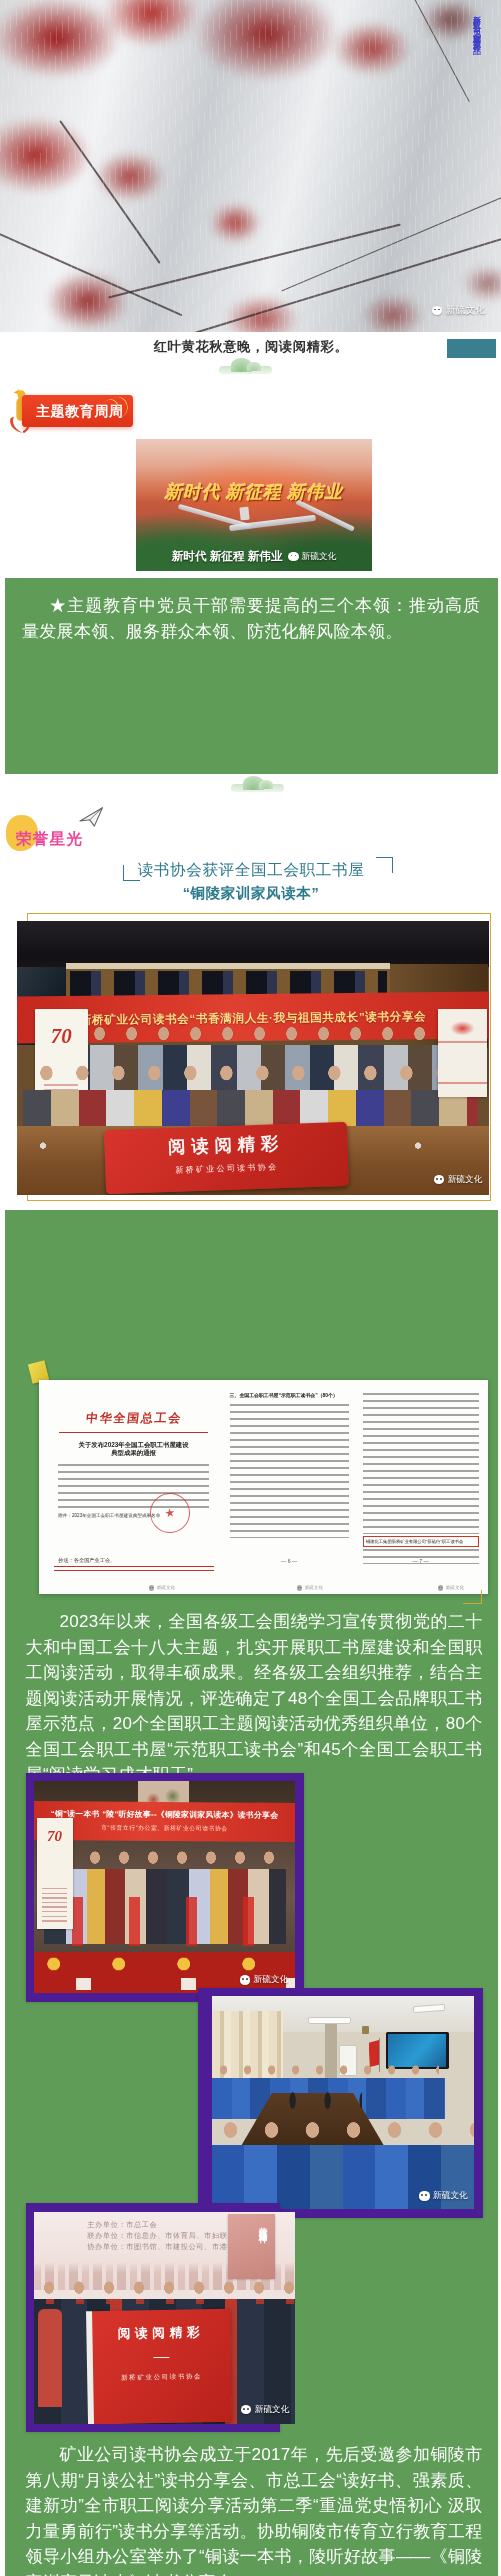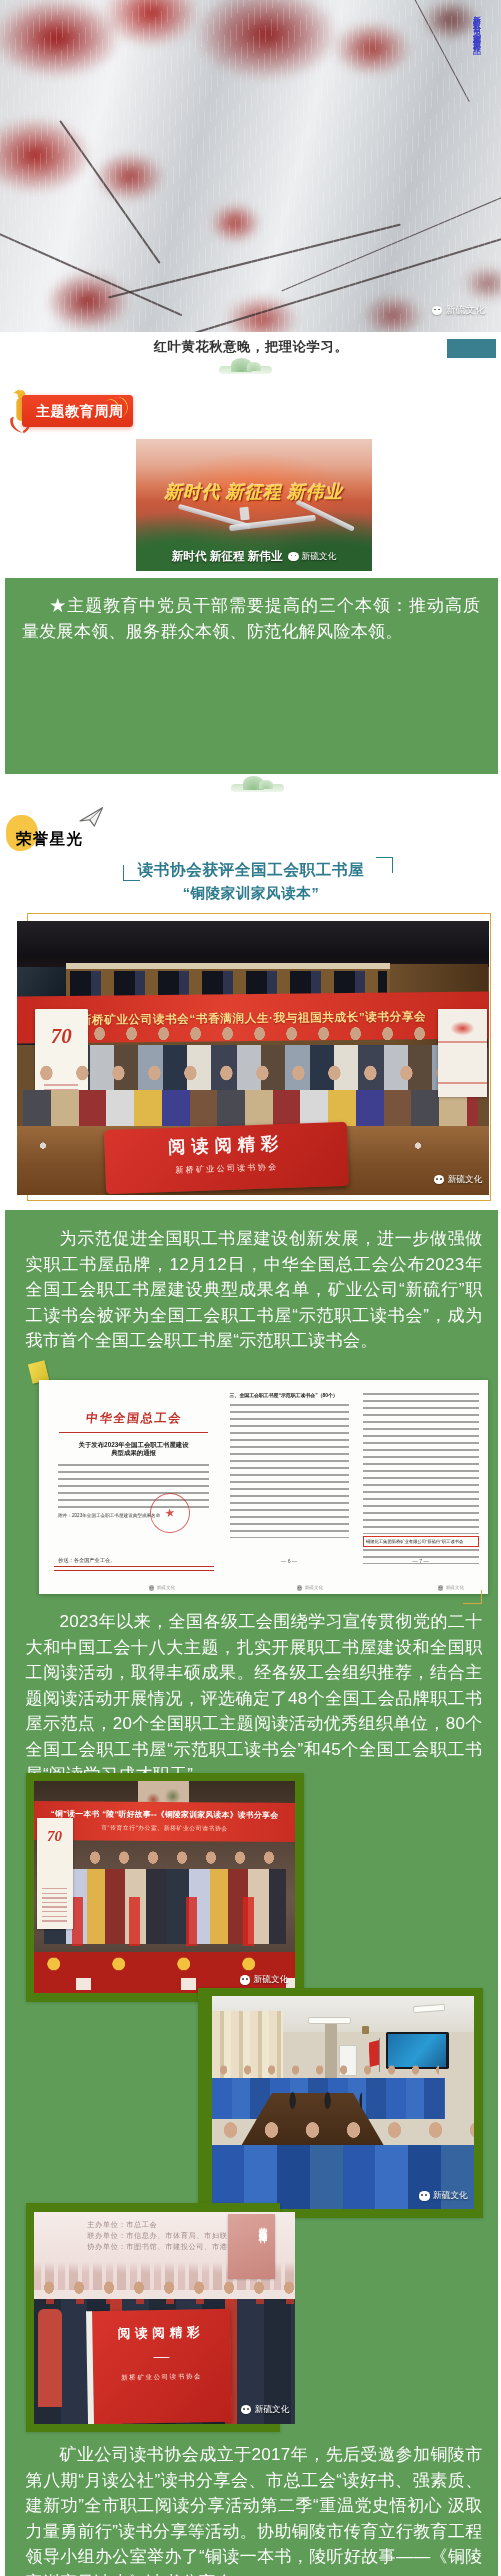--- a/index.html
+++ b/index.html
@@ -99,27 +99,27 @@
   .green-section{position:absolute;left:4.6px;top:1210px;width:493px;height:1366px;background:#5e9c57;}
   .gp2{position:absolute;left:21px;right:15px;margin:0;color:#fff;font-size:17px;line-height:25.5px;
       text-align:justify;text-indent:2em;letter-spacing:0.3px;}
   .s2p1{top:16px;}
   .s2p2{top:399px;}
   .s2p3{top:1232px;}
 
   
   .honor-blob{position:absolute;left:5.8px;top:815px;width:32px;height:36px;background:#f6c544;
     border-radius:48% 52% 55% 45%;}
-  .honor-label{position:absolute;left:16px;top:829px;font-size:15.6px;font-weight:bold;color:#000000;
+  .honor-label{position:absolute;left:16px;top:829px;font-size:15.6px;font-weight:bold;color:#ec4899;
     letter-spacing:1.2px;}
   .plane{position:absolute;left:78px;top:806px;}
 
   
   .honor-title1{position:absolute;top:860px;left:0;width:100%;text-align:center;
-    font-size:15.6px;font-weight:bold;color:#2e7b8d;letter-spacing:0.6px;}
+    font-size:15.6px;font-weight:normal;color:#2e7b8d;letter-spacing:0.6px;}
   .honor-title2{position:absolute;top:884px;left:0;width:100%;text-align:center;
     font-size:14.5px;font-weight:bold;color:#2e7b8d;letter-spacing:0.6px;}
   .br-l{position:absolute;left:123px;top:865px;width:16px;height:15px;
     border-left:1.7px solid #2e7b8d;border-bottom:1.7px solid #2e7b8d;}
   .br-r{position:absolute;left:376px;top:857px;width:16px;height:15px;
     border-right:1.7px solid #2e7b8d;border-top:1.7px solid #2e7b8d;}
 
   
   .gframe{position:absolute;left:27px;top:913px;width:464px;height:288px;border:1.2px solid #d9a63b;
     box-sizing:border-box;}
@@ -209,21 +209,21 @@
   .dl5{margin-top:2.3px;height:15px;}
   .doc-wm{position:absolute;bottom:3.5px;display:flex;align-items:center;gap:2.3px;
     font-size:4.6px;color:#999;}
   .doc-wm .wx{width:5.8px;height:5.2px;background:#aaa;box-shadow:none;}
   .doc-wm .wx::before{left:1.2px;top:1.4px;width:1.2px;height:1.2px;box-shadow:2.3px 0 0 #555;}
   .dwm1{left:110px;} .dwm2{left:258px;} .dwm3{left:399px;}
   .gold-corner{position:absolute;left:458px;top:380px;width:18.5px;height:12.7px;
     border-right:1.7px solid #d9a63b;border-bottom:1.7px solid #d9a63b;}
 
   
-  .pcard{position:absolute;background:#4d7c0f;box-shadow:0 1.2px 3.5px rgba(0,0,0,.18);}
+  .pcard{position:absolute;background:#4c1d95;box-shadow:0 1.2px 3.5px rgba(0,0,0,.18);}
   .cardA{left:21px;top:563px;width:278px;height:229px;}
   .cardB{left:193px;top:778px;width:285px;height:230px;}
   .cardC{left:21px;top:993px;width:254px;height:229px;}
   .pphoto{position:absolute;overflow:hidden;cursor:pointer;}
 
   
   .photoA{left:8.7px;top:8px;width:261px;height:212px;
     background:linear-gradient(180deg,#3a2d22 0%,#584539 28%,#6b574a 55%,#463730 100%);}
   .a-painting{position:absolute;left:104px;top:0;width:51px;height:34px;background:#cdb7a0;
     background-image:radial-gradient(circle 7px at 30% 55%,rgba(160,60,40,.8),transparent),
@@ -343,21 +343,21 @@
     <div class="branch b5"></div>
     <div class="branch b6"></div>
     <div class="hero-streaks"></div>
     <div class="credit-v">新桥矿业公司员工刘建平摄影作品</div>
     <div class="wm hero-wm">
       <span class="wx"></span>
       <span>新硫文化</span>
     </div>
   </div>
 
-  <div class="caption">红叶黄花秋意晚，把理论学习。</div>
+  <div class="caption">红叶黄花秋意晚，阅读阅精彩。</div>
   <div class="teal-block"></div>
   <div class="cloud cloud1"></div>
 
   <div class="badge-figure">
     <svg width="31" height="46" viewBox="0 0 54 80">
       <path d="M13 8 L23 2 L26 12 Z" fill="#f0b429"></path>
       <ellipse cx="27" cy="12" rx="7" ry="8" fill="#f2b82e"></ellipse>
       <rect x="18" y="17" width="17" height="40" rx="8" fill="#edb02e"></rect>
       <path d="M14 50 C 8 62, 18 74, 30 78 C 16 76, 4 66, 8 52 Z" fill="#e04a2a"></path>
       <path d="M36 48 C 44 58, 40 72, 30 77" stroke="#e04a2a" stroke-width="4" fill="none"></path>
@@ -424,21 +424,20 @@
       <span class="p2-flag-main">阅读阅精彩</span>
       <span class="p2-flag-sub">新桥矿业公司读书协会</span>
     </div>
     <div class="wm photo-wm p2-wm">
       <span class="wx"></span>
       <span>新硫文化</span>
     </div>
   </div>
 
   <div class="green-section">
-    <p class="gp2 s2p1">为示范促进全国职工书屋建设创新发展，进一步做强做实职工书屋品牌，12月12日，中华全国总工会公布2023年全国工会职工书屋建设典型成果名单，矿业公司“新硫行”职工读书会被评为全国工会职工书屋“示范职工读书会”，成为我市首个全国工会职工书屋“示范职工读书会。</p>
 
     <div class="sticky"></div>
     <div class="doc-card">
       <div class="doc-left">
         <div class="doc-letterhead">中华全国总工会</div>
         <div class="doc-redline"></div>
         <div class="doc-title">
           <div>关于发布2023年全国工会职工书屋建设</div>
           <div>典型成果的通报</div>
         </div>

